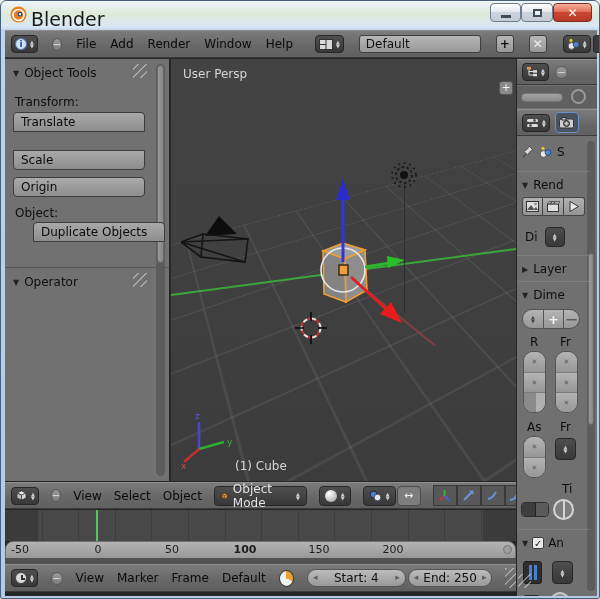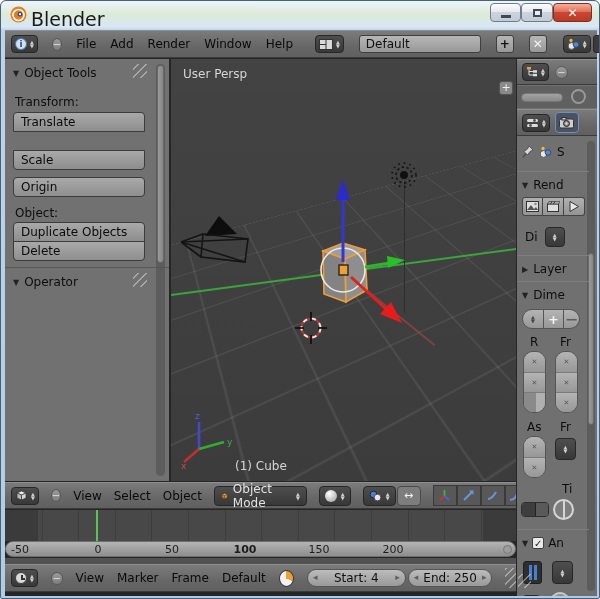--- a/index.html
+++ b/index.html
@@ -53,21 +53,21 @@
         background:linear-gradient(180deg,#434343,#3c3c3c);}
   .grid{left:-230px;top:118px;width:920px;height:640px;
         background-image:linear-gradient(rgba(255,255,255,.085) 1.5px,transparent 1.5px),
                          linear-gradient(90deg,rgba(255,255,255,.085) 1.5px,transparent 1.5px);
         background-size:44px 44px;
         transform:perspective(460px) rotateX(63deg) rotateZ(-31deg);transform-origin:52% 0;}
   .vptext{color:#d6d6d6;font-size:12px;}
   
   #tl{left:0;top:480px;width:511px;height:31px;background:#484848;
       background-image:repeating-linear-gradient(90deg,#3d3d3d 0 1px,transparent 1px 36.6px);}
-  #ruler{left:0;top:511px;width:511px;height:16px;border-radius:8px;
+  #ruler{left:0;top:511px;width:511px;height:24px;border-radius:8px;
       background:linear-gradient(#b4b4b4,#8e8e8e);border:1px solid #6f6f6f;}
   .rlabel{top:1px;width:30px;text-align:center;font-size:11px;color:#1d1d1d;}
   .capsule{background:linear-gradient(#bcbcbc,#999);border:1px solid #565656;border-radius:9px;
       color:#101010;font-size:12px;display:flex;align-items:center;justify-content:center;position:relative;}
   .caparrow{position:absolute;top:2px;font-size:9px;color:#5d5d5d;}
   
   #rightcol{left:512px;top:29px;width:80px;height:537px;background:#707070;}
   .caps{border:1px solid #555;border-radius:10px;overflow:hidden;background:#9e9e9e;}
   .caps>div{height:20px;background:linear-gradient(#b4b4b4,#979797);border-top:1px solid #7b7b7b;
       display:flex;align-items:center;justify-content:center;color:#5a5a5a;font-size:7px;}
@@ -159,22 +159,21 @@
       </div>
       <div class="abs hatch" style="left:128px;top:5px;width:14px;height:14px;"></div>
       <div class="abs sbtrack" style="right:4px;top:5px;width:9px;height:412px;">
         <div class="sbthumb" style="margin:1px;height:198px;"></div>
       </div>
       <div class="abs tslabel" style="left:10px;top:36px;">Transform:</div>
       <div class="abs tsbtn" style="top:53px;border-radius:4px 4px 0 0;">Translate</div>
       <div class="abs tsbtn" style="top:91px;border-radius:0 0 4px 4px;">Scale</div>
       <div class="abs tsbtn" style="top:118px;border-radius:4px;">Origin</div>
       <div class="abs tslabel" style="left:10px;top:147px;">Object:</div>
-      <div class="abs tsbtn" style="top:163px;border-radius:4px 4px 0 0;">Duplicate Objects</div>
-      <div class="abs tsbtn" style="top:182px;border-radius:0 0 4px 4px;">Delete</div>
+      <div class="abs tsbtn" style="top:163px;border-radius:4px 4px 0 0;margin-left:20px;">Duplicate Objects</div>
       <div class="abs" style="left:0;top:208px;width:164px;height:1px;background:#565656;"></div>
       <div class="abs pnlhdr" style="left:8px;top:216px;">
         <span class="tri">▼</span>
         <span>Operator</span>
       </div>
       <div class="abs hatch" style="left:128px;top:214px;width:14px;height:14px;"></div>
     </div>
 
     <div class="abs" id="viewport">
       <div class="abs grid"></div>

